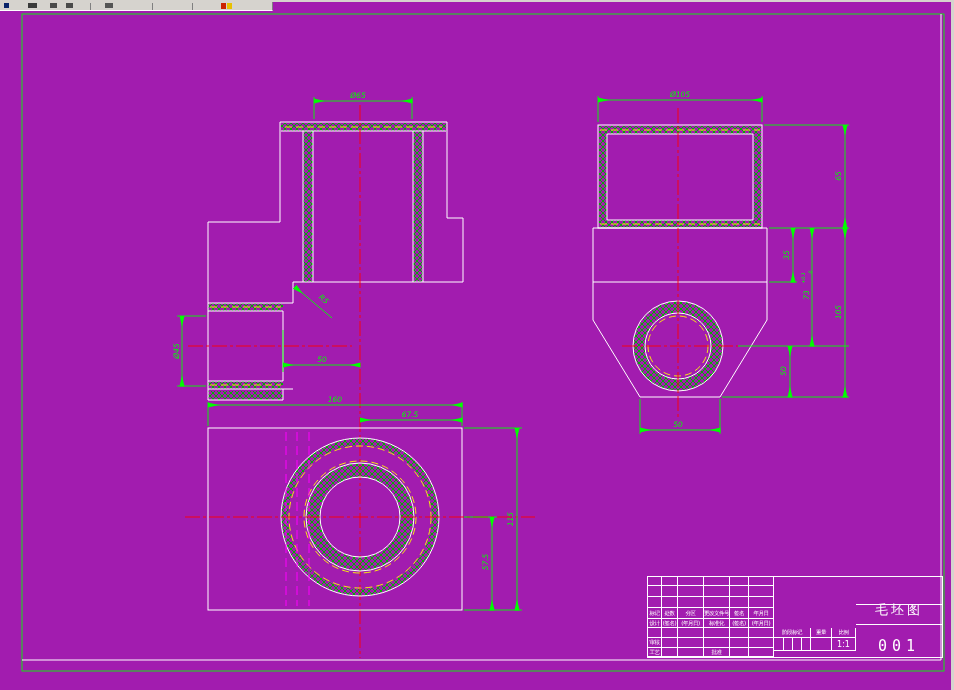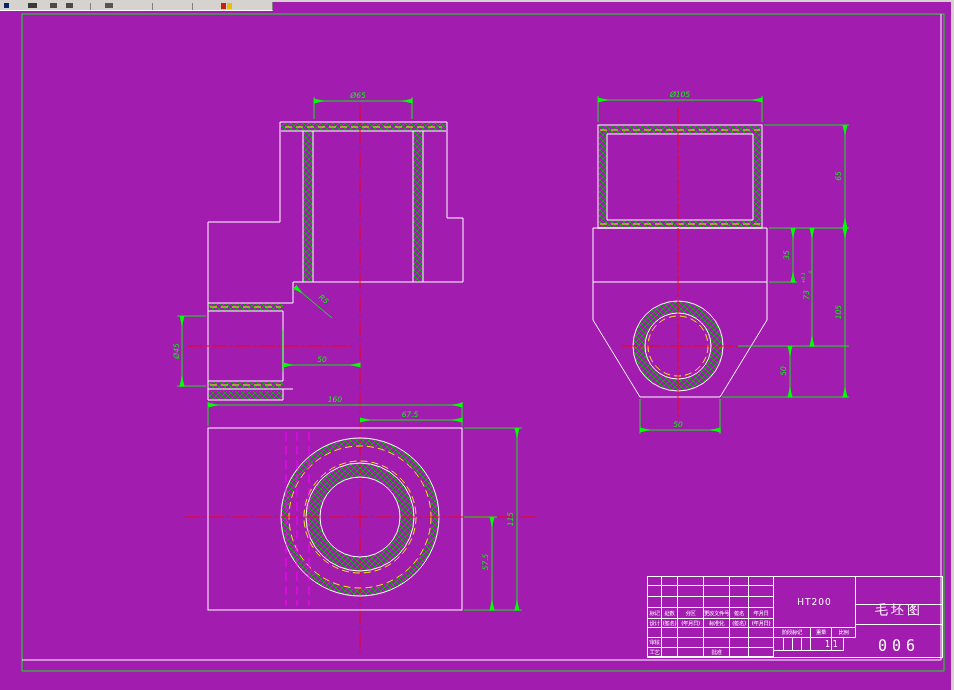--- a/index.html
+++ b/index.html
@@ -244,28 +244,27 @@
         <div></div>
         <div></div>
       <div>工艺</div>
       <div></div>
         <div></div>
       <div>批准</div>
       <div></div>
         <div></div>
     </div>
 
-    <div class="cell bd mat" style="left:126px;top:0;width:82px;height:51px;">HT200</div>
     <div class="cell bd lbl" style="left:126px;top:51px;width:37px;height:10px;">阶段标记</div>
     <div class="cell bd lbl" style="left:163px;top:51px;width:21px;height:10px;">重量</div>
     <div class="cell bd lbl" style="left:184px;top:51px;width:24px;height:10px;">比例</div>
     <div class="cell bd" style="left:126px;top:61px;width:10px;height:13px;"></div>
     <div class="cell bd" style="left:136px;top:61px;width:9px;height:13px;"></div>
     <div class="cell bd" style="left:145px;top:61px;width:9px;height:13px;"></div>
     <div class="cell bd" style="left:154px;top:61px;width:9px;height:13px;"></div>
     <div class="cell bd" style="left:163px;top:61px;width:21px;height:13px;"></div>
-    <div class="cell bd scl" style="left:172px;top:61px;width:24px;height:13px;">1:1</div>
+    <div class="cell bd scl" style="left:184px;top:61px;width:24px;height:13px;">1:1</div>
 
     <div class="cell" style="left:208px;top:0;width:86px;height:28px;border-bottom:1px solid #fff;"></div>
     <div class="cell ttl" style="left:208px;top:18px;width:86px;height:30px;border-bottom:1px solid #fff;">毛坯图</div>
-    <div class="cell num" style="left:208px;top:58px;width:86px;height:22px;">006</div>
+    <div class="cell num" style="left:208px;top:58px;width:86px;height:22px;">001</div>
   </div>
 </div>
 
 </body></html>

